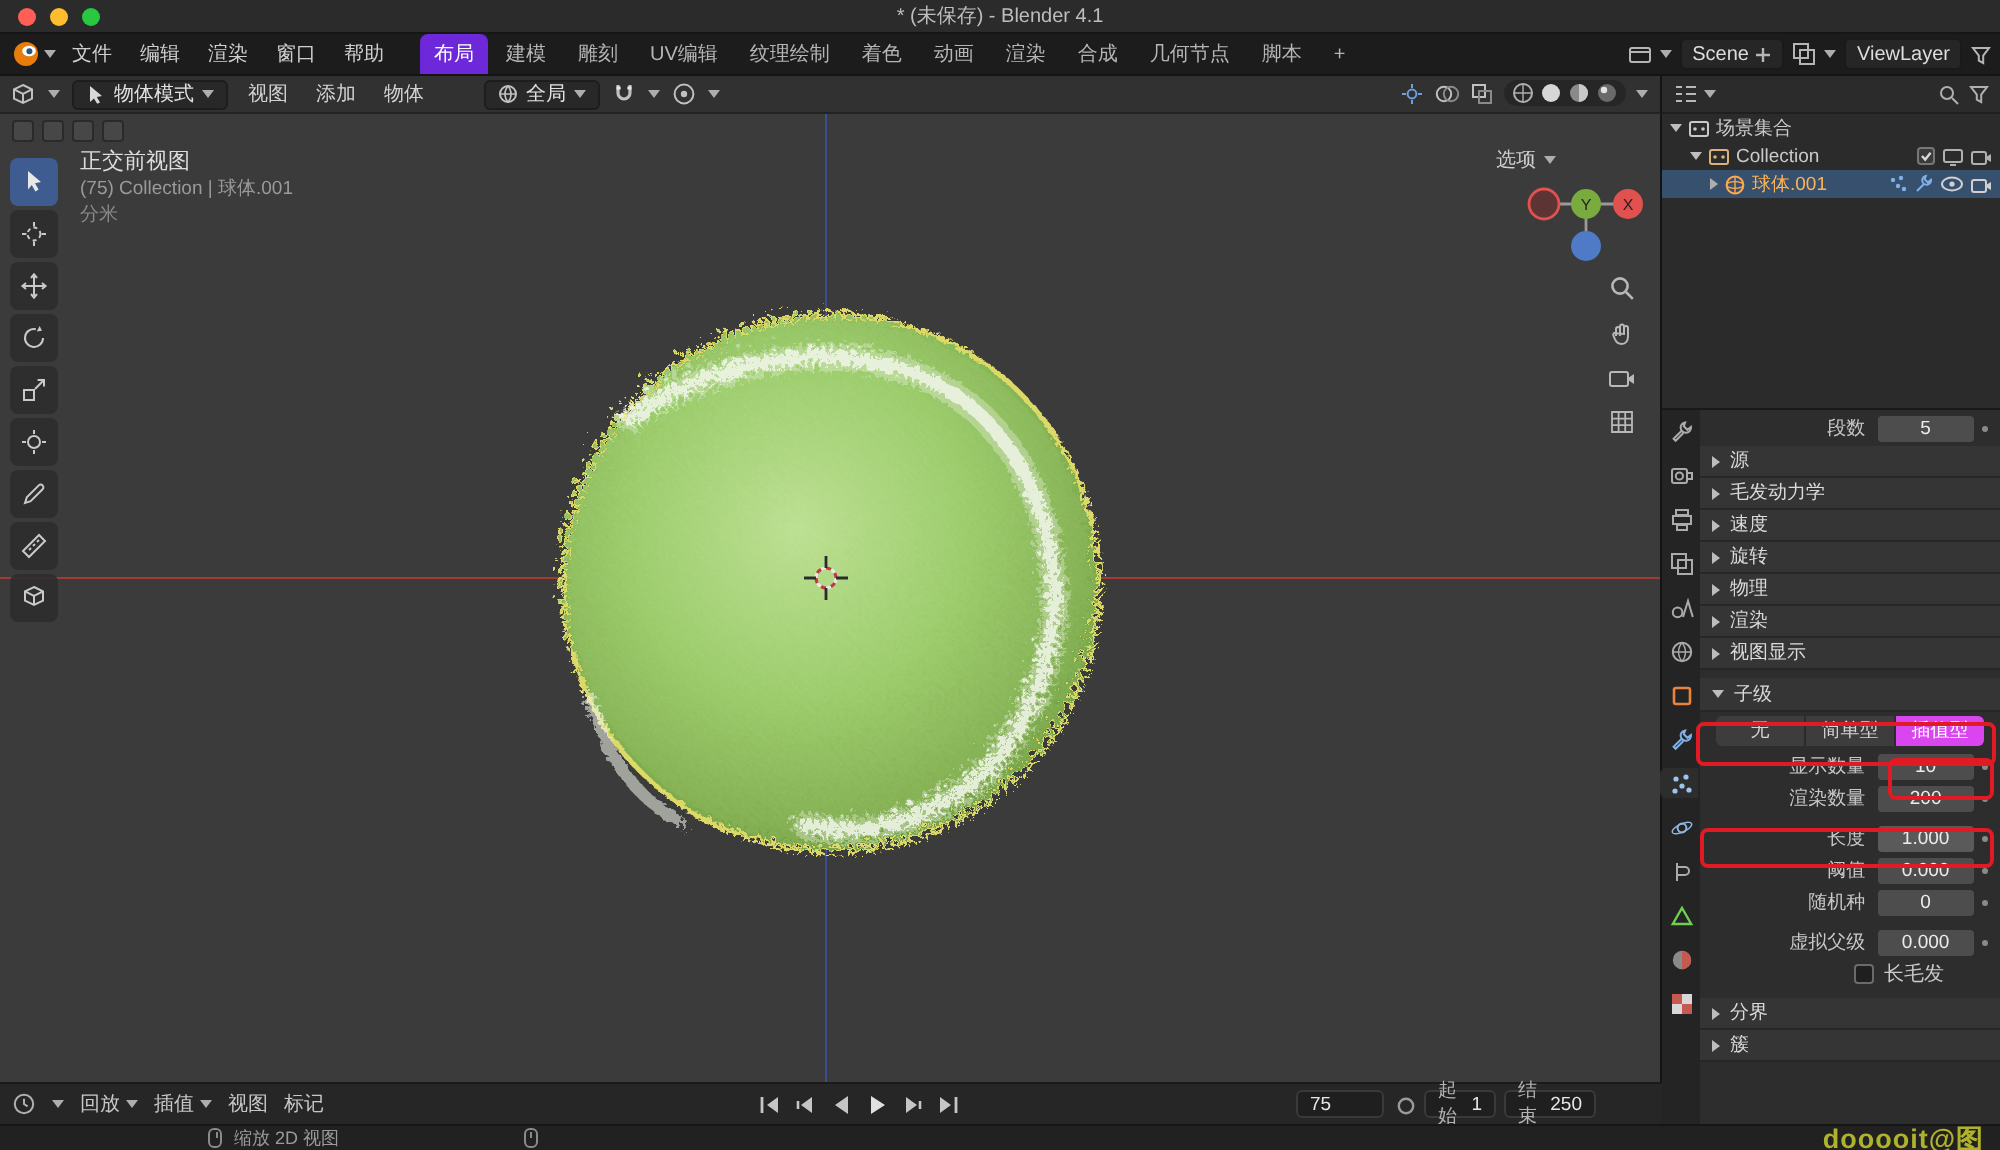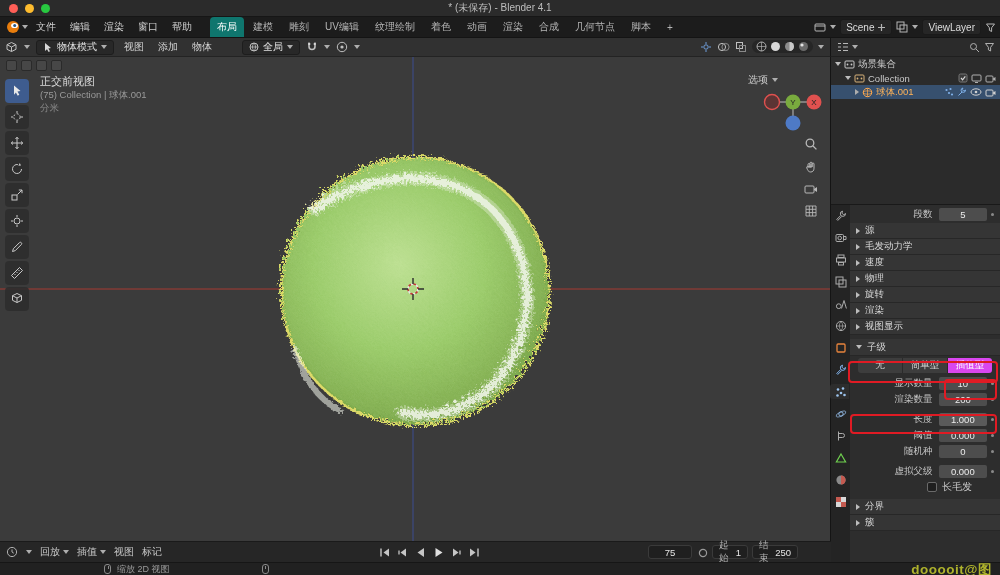--- a/index.html
+++ b/index.html
@@ -14,21 +14,21 @@
   display:flex;align-items:center;justify-content:center;color:#bdbdbd;border-bottom:1px solid #161616}
 .lights{position:absolute;left:9px;top:4px;display:flex;gap:7px}
 .light{width:9px;height:9px;border-radius:50%}
 .l-red{background:#ff5f57}.l-yel{background:#febc2e}.l-grn{background:#28c840}
 
 
 .menubar{position:absolute;left:0;top:17px;width:1000px;height:21px;background:#1c1c1c;
   display:flex;align-items:center;gap:2px;padding:0 6px;border-bottom:1px solid #141414}
 .menu-item{padding:2px 6px;color:#cfcfcf;border-radius:3px}
 .ws{padding:3px 7px;color:#b5b5b5;border-radius:4px 4px 0 0;white-space:nowrap}
-.ws.active{background:#0f766e;color:#fff}
+.ws.active{background:#6d28d9;color:#fff}
 .mb-right{position:absolute;right:4px;top:2px;display:flex;align-items:center;gap:4px}
 .mb-chip{display:flex;align-items:center;gap:3px;background:#262626;border:1px solid #1a1a1a;
   border-radius:3px;height:16px;padding:0 5px;color:#ddd}
 .caret{width:0;height:0;border-left:3.5px solid transparent;border-right:3.5px solid transparent;
   border-top:4px solid #aeaeae;display:inline-block}
 .caret-r{width:0;height:0;border-top:3.5px solid transparent;border-bottom:3.5px solid transparent;
   border-left:4px solid #aeaeae;display:inline-block}
 
 
 .vheader{position:absolute;left:0;top:38px;width:831px;height:19px;background:#313131;
@@ -646,25 +646,25 @@
         <div class="sect">
             <span class="tri tri-r"></span>
             <span>毛发动力学</span>
           </div>
         <div class="sect">
             <span class="tri tri-r"></span>
             <span>速度</span>
           </div>
         <div class="sect">
             <span class="tri tri-r"></span>
-            <span>物理</span>
+            <span>旋转</span>
           </div>
         <div class="sect">
             <span class="tri tri-r"></span>
-            <span>旋转</span>
+            <span>物理</span>
           </div>
         <div class="sect">
             <span class="tri tri-r"></span>
             <span>渲染</span>
           </div>
         <div class="sect">
             <span class="tri tri-r"></span>
             <span>视图显示</span>
           </div>
 
@@ -792,21 +792,21 @@
           </svg>
       </span>
       <span class="ic">
         <svg width="13" height="13">
             <path d="M2 2.5l5.5 4L2 10.5Z" fill="#c6c6c6"></path>
             <path d="M10 2.5v8" stroke="#c6c6c6" stroke-width="1.4"></path>
           </svg>
       </span>
     </div>
 
-    <div class="tl-field" style="left:648px;width:44px;justify-content:center">
+    <div class="tl-field" style="left:648px;width:44px;">
       <span>75</span>
     </div>
     <span class="ic" style="position:absolute;left:698px;top:6px">
       <svg width="10" height="10">
           <circle cx="5" cy="5" r="3.6" fill="none" stroke="#9a9a9a" stroke-width="1.2"></circle>
         </svg>
     </span>
     <div class="tl-field" style="left:712px;width:36px">
       <span class="flab">起始</span>
         <span>1</span>

